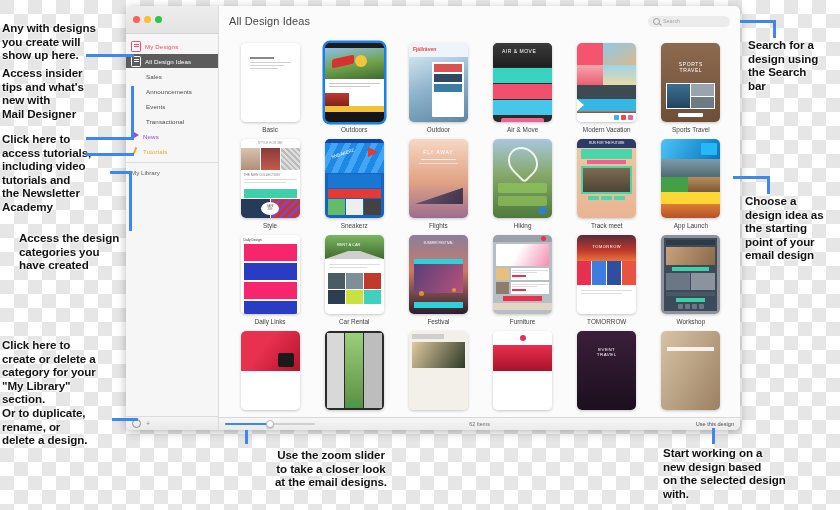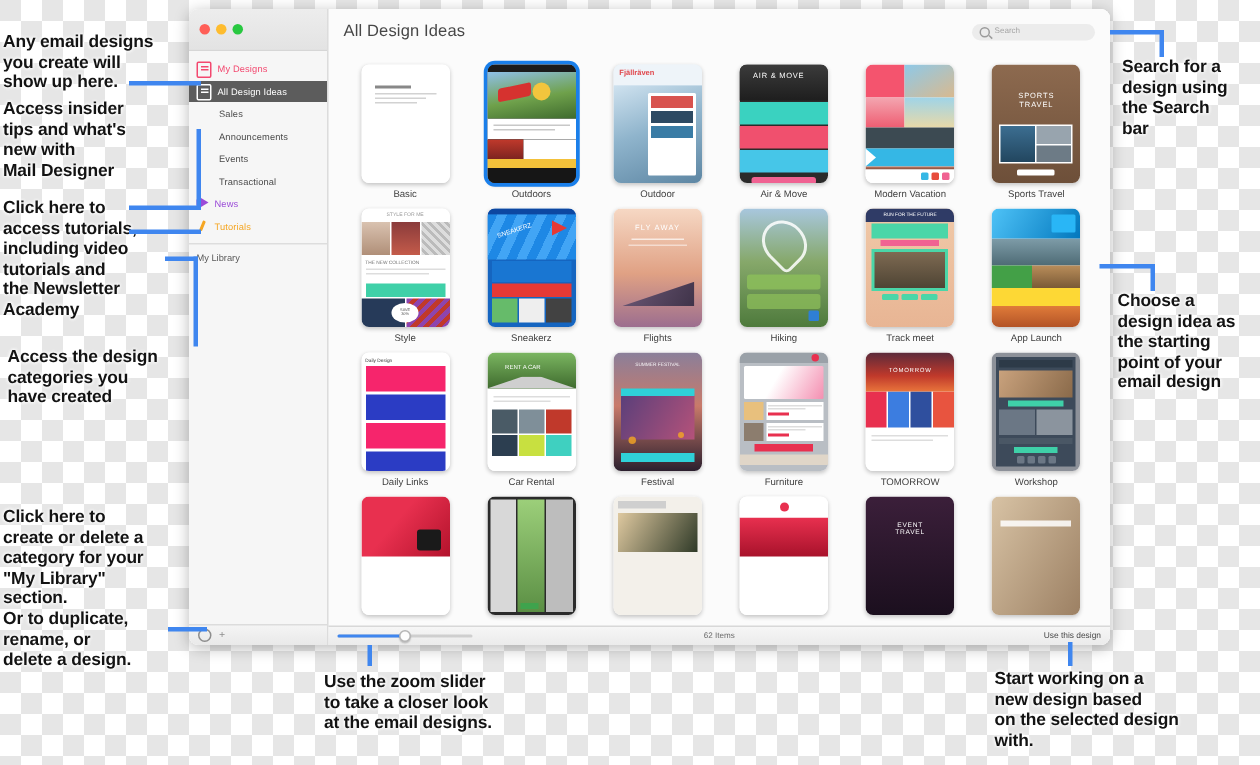--- a/index.html
+++ b/index.html
@@ -638,54 +638,54 @@
           <span class="slider-fill"></span>
           <span class="slider-knob"></span>
         </div>
         <div class="item-count">62 Items</div>
         <div class="use-btn">Use this design</div>
       </div>
     </div>
   </div>
 </div>
 
-<div class="annot" style="left:2px;  top:21px; width:120px;">Any email designs
+<div class="annot" style="left:2px;  top:21px; width:120px;">Any with designs
 you create will
 show up here.</div>
 <div class="annot" style="left:2px;  top:66px; width:122px;">Access insider
 tips and what's
 new with
 Mail Designer</div>
 <div class="annot" style="left:2px;  top:132px;width:120px;">Click here to
 access tutorials,
 including video
 tutorials and
 the Newsletter
 Academy</div>
-<div class="annot" style="left:5px;  top:231px;width:126px;">Access the design
+<div class="annot" style="left:19px;  top:231px;width:126px;">Access the design
 categories you
 have created</div>
 <div class="annot" style="left:2px;  top:338px;width:124px;">Click here to
 create or delete a
 category for your
 "My Library"
 section.
 Or to duplicate,
 rename, or
 delete a design.</div>
 <div class="annot" style="left:748px;top:38px; width:92px;">Search for a
 design using
 the Search
 bar</div>
 <div class="annot" style="left:745px;top:194px;width:95px;">Choose a
 design idea as
 the starting
 point of your
 email design</div>
-<div class="annot" style="left:216px;top:448px;width:190px;">Use the zoom slider
+<div class="annot" style="left:236px;top:448px;width:190px;text-align:center;">Use the zoom slider
 to take a closer look
 at the email designs.</div>
 <div class="annot" style="left:663px;top:446px;width:175px;">Start working on a
 new design based
 on the selected design
 with.</div>
 
 <span class="lead h" style="left:86px; top:54px;  width:48px;"></span>
 <span class="lead h" style="left:86px; top:137px; width:48px;"></span>
 <span class="lead v" style="left:131px;top:86px;  height:54px;"></span>

